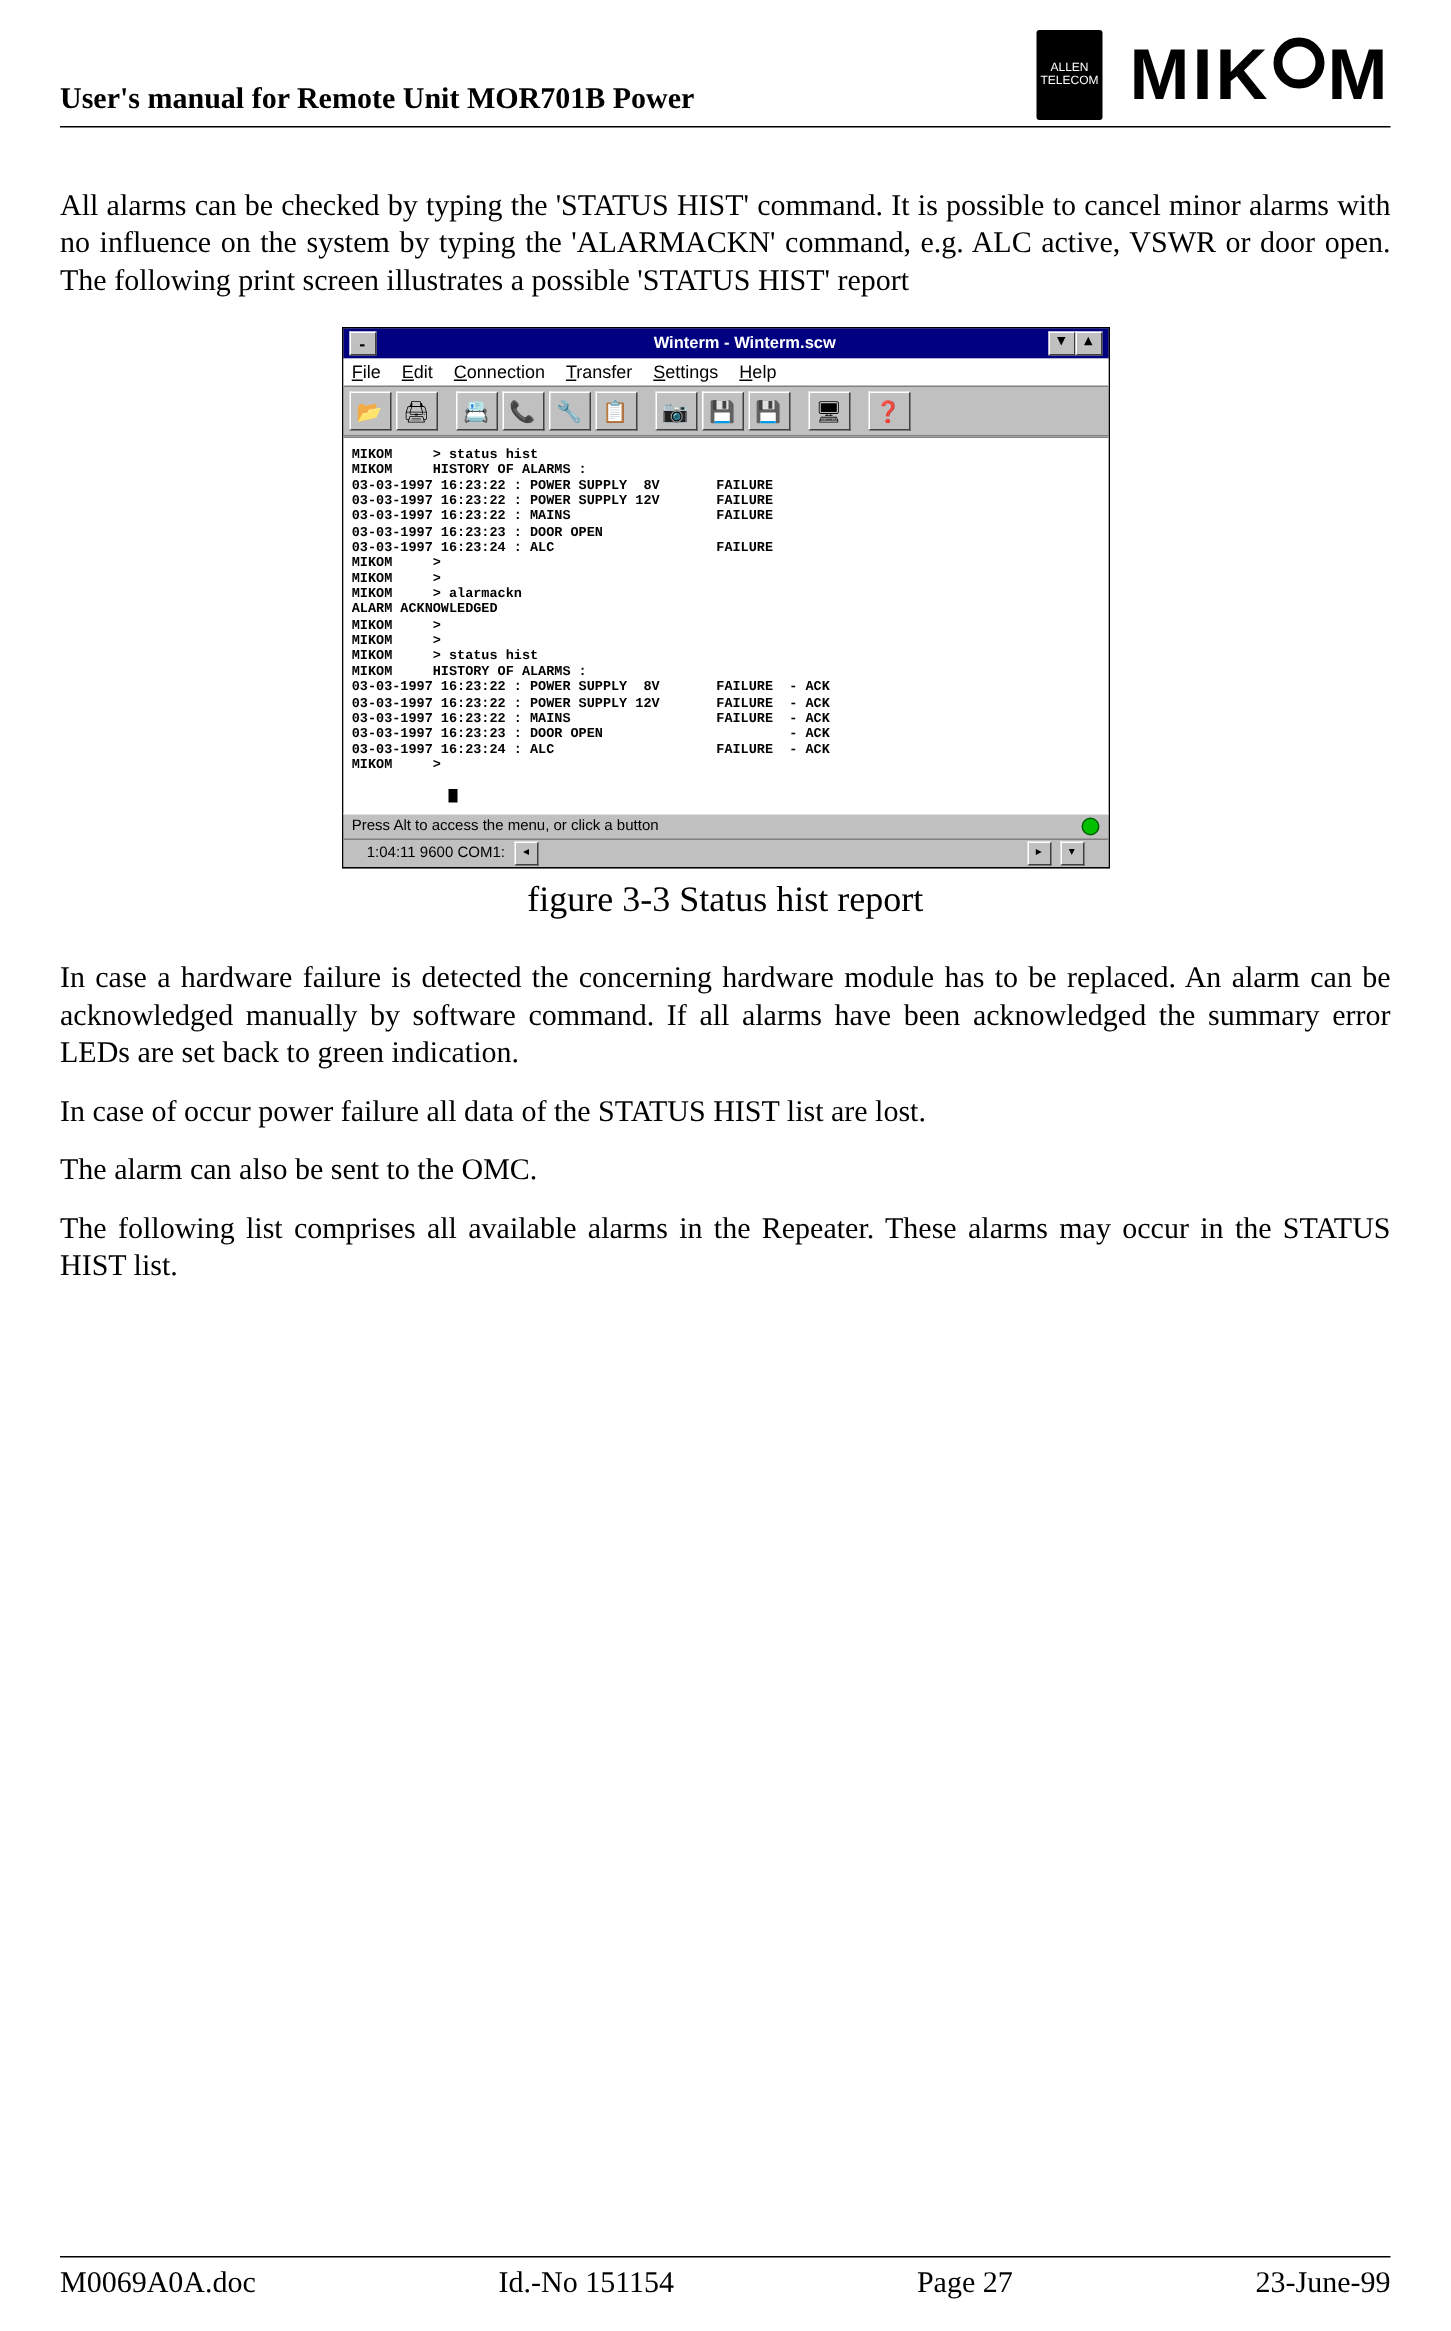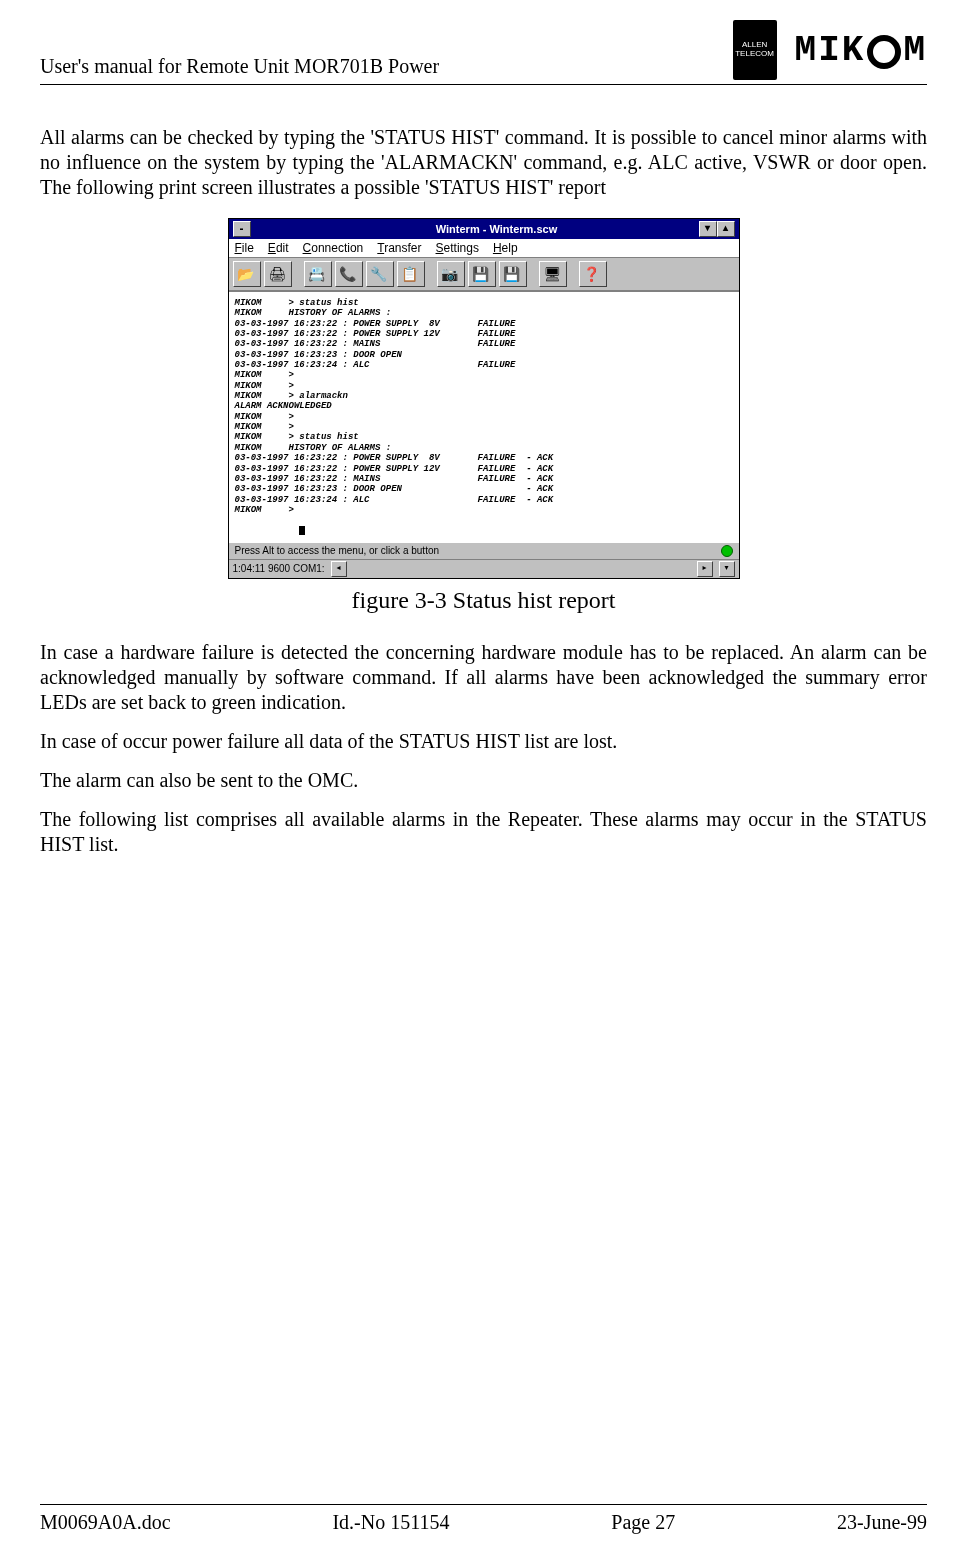--- a/index.html
+++ b/index.html
@@ -24,20 +24,21 @@
   .header-row {
     display: flex;
     align-items: flex-end;
     justify-content: space-between;
     border-bottom: 1.5px solid #000;
     padding-bottom: 4px;
   }
   .header-title {
     font-size: 20px;
     padding-bottom: 2px;
+    font-weight: bold;
   }
   .header-logos {
     display: flex;
     align-items: center;
     gap: 18px;
   }
   .logo-allen {
     width: 44px;
     height: 60px;
     background: #000;
@@ -45,26 +46,25 @@
     font-size: 8px;
     line-height: 1.1;
     font-family: Arial, sans-serif;
     text-align: center;
     display: flex;
     flex-direction: column;
     justify-content: center;
     border-radius: 2px;
   }
   .logo-mikom {
-    font-family: Liberation Mono, monospace;
+    font-family: Liberation Sans, sans-serif;
     font-weight: 900;
-    font-size: 36px;
+    font-size: 48px;
     letter-spacing: 2px;
     display: flex;
-    align-items: center;
   }
   .mikom-ring {
     display: inline-block;
     width: 22px;
     height: 22px;
     border: 6px solid #000;
     border-radius: 50%;
     margin: 0 2px;
     position: relative;
     top: 2px;
@@ -152,34 +152,33 @@
     background: #fff;
     padding: 6px 6px 6px 6px;
     font-family: "Courier New", monospace;
     font-size: 9px;
     line-height: 1.15;
     white-space: pre;
     min-height: 190px;
     font-weight: bold;
     border-top: 1px solid #808080;
     overflow:hidden;
-    font-style:italic;
   }
   .win-status {
     background: #c0c0c0;
     border-top: 1px solid #fff;
     padding: 2px 6px;
     font-size: 10px;
     display:flex; justify-content: space-between; align-items:center;
   }
   .status-led { width:10px; height:10px; background:#00c000; border-radius:50%; border:1px solid #006000;}
   .win-bottombar {
     background: #c0c0c0;
     border-top: 1px solid #808080;
-    padding: 1px 4px;
+    padding: 1px 16px;
     font-size: 10px;
     display:flex; align-items:center; gap:6px;
   }
   .scroll-arrow {
     width: 14px; height: 14px;
     background:#c0c0c0;
     border:1px solid #fff;
     border-right-color:#404040; border-bottom-color:#404040;
     font-size:8px; text-align:center; line-height:12px;
   }

